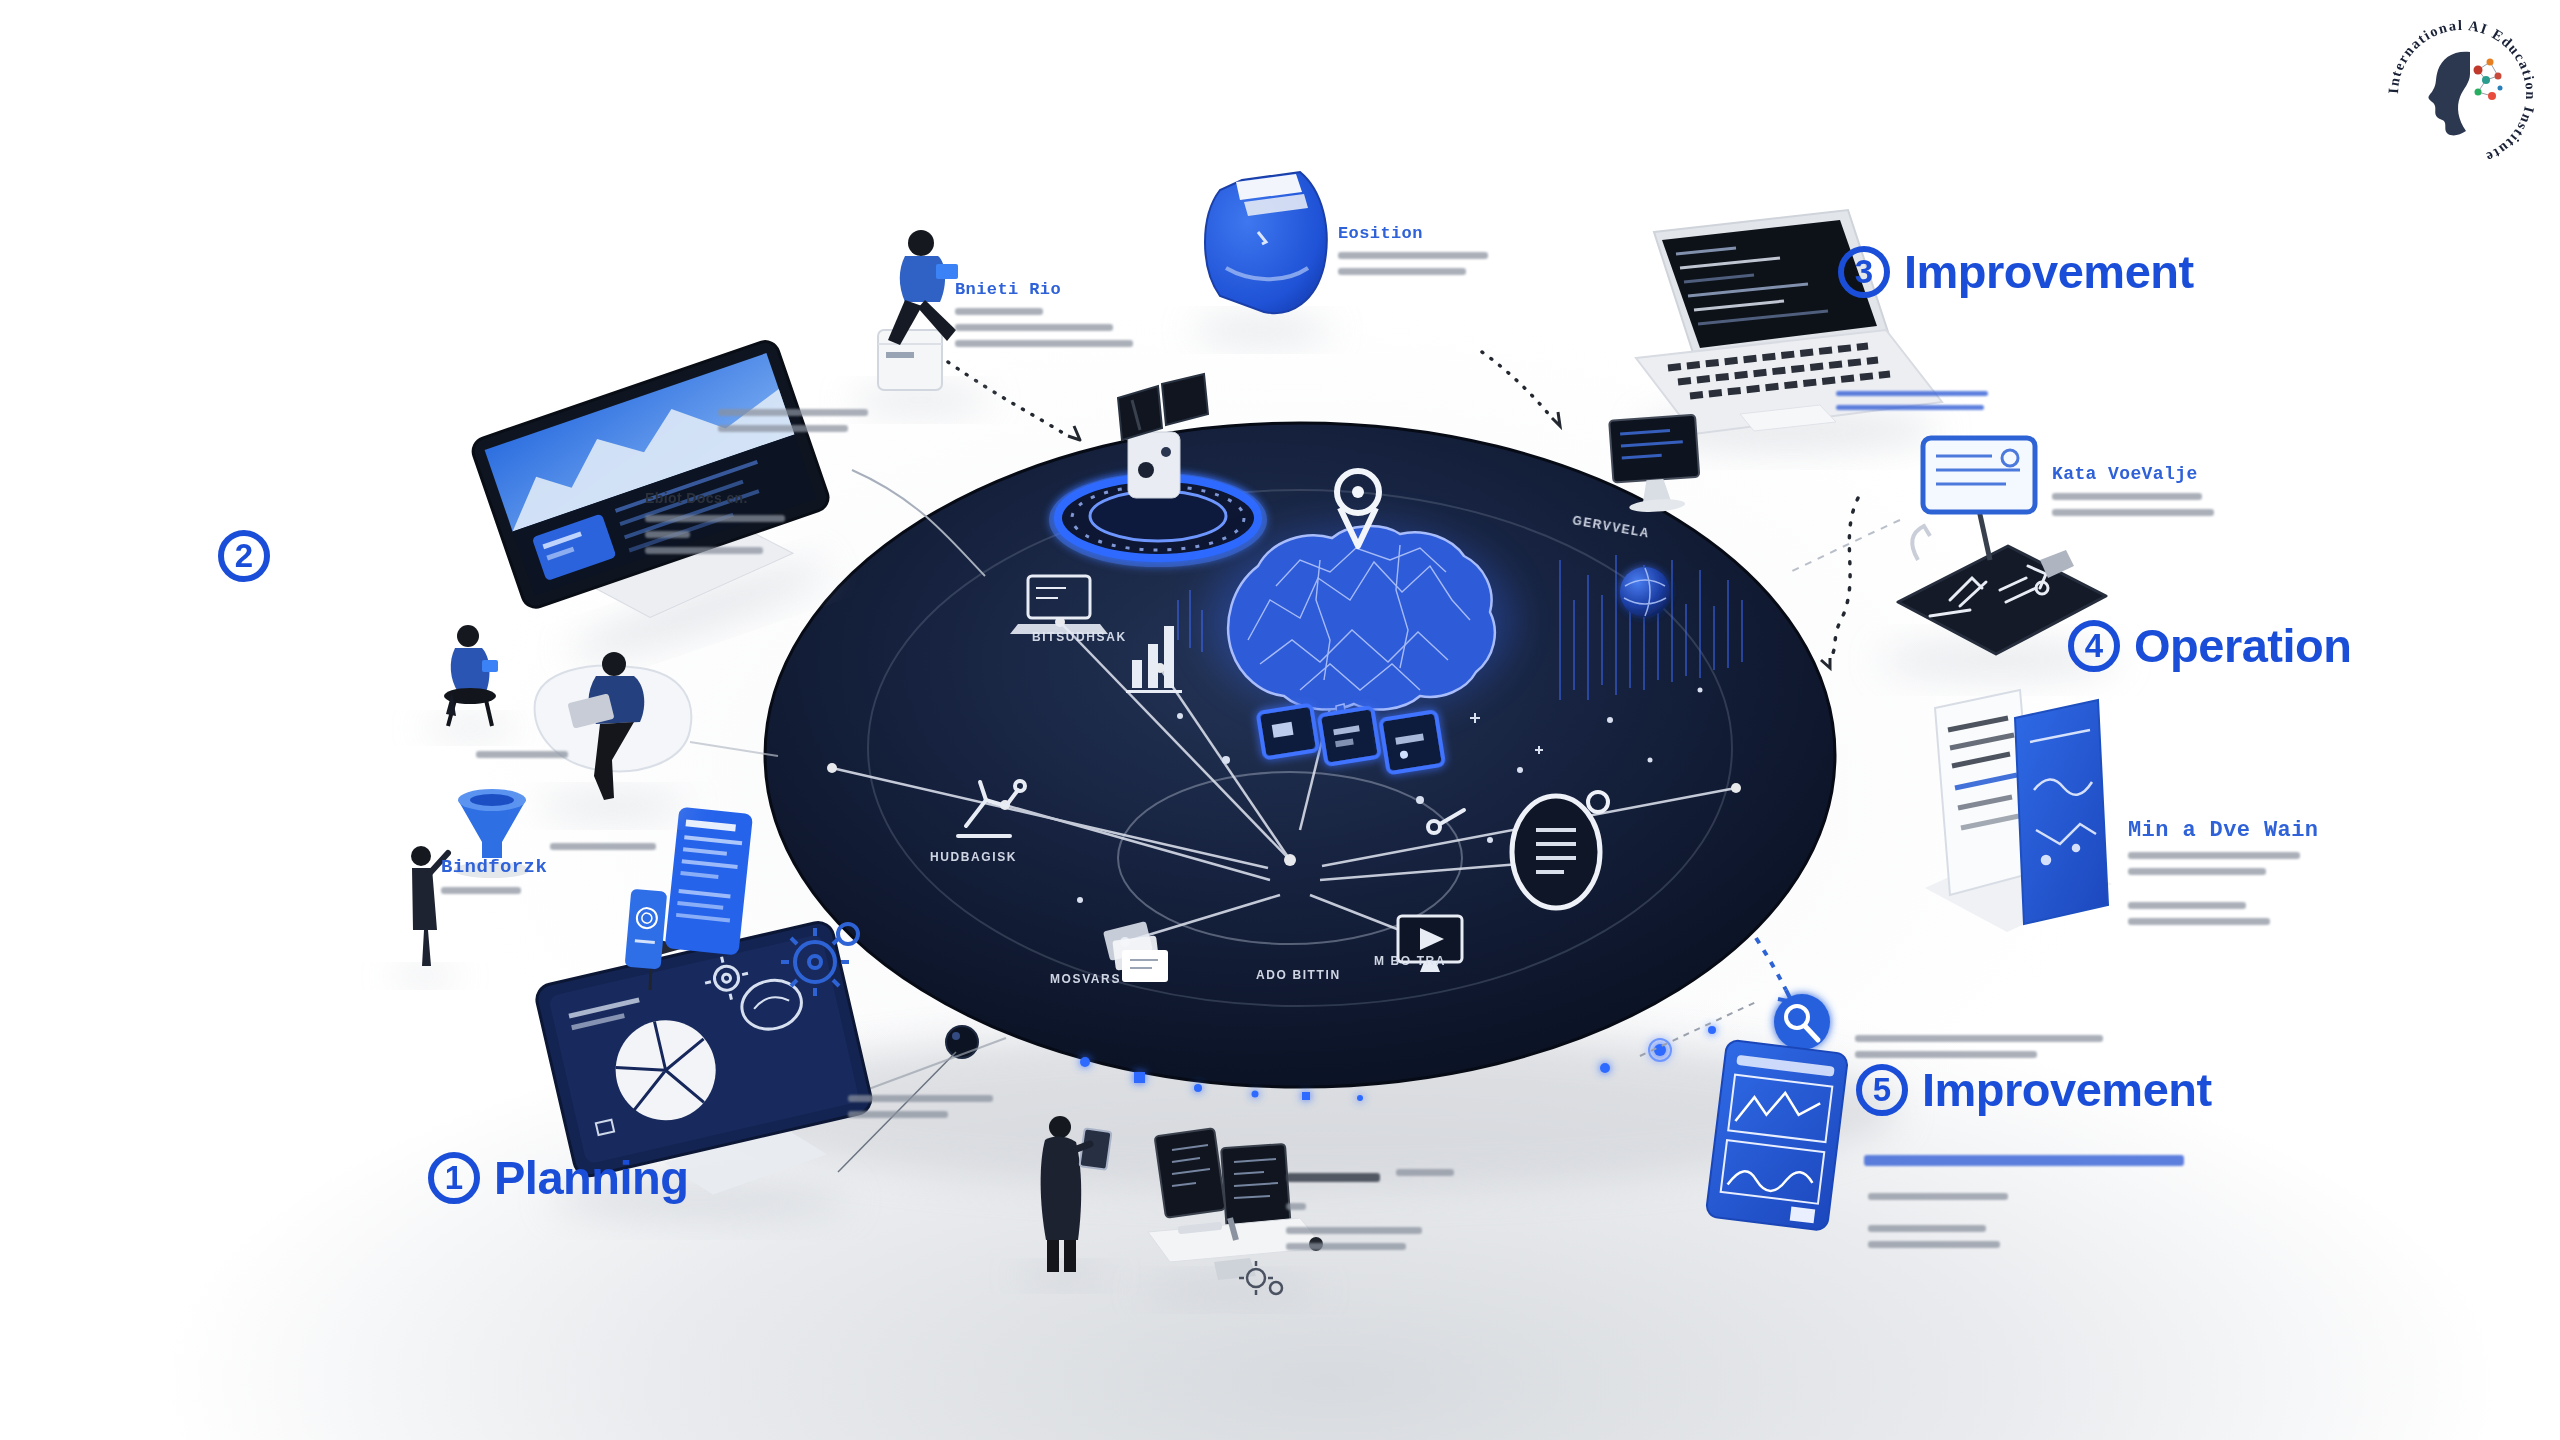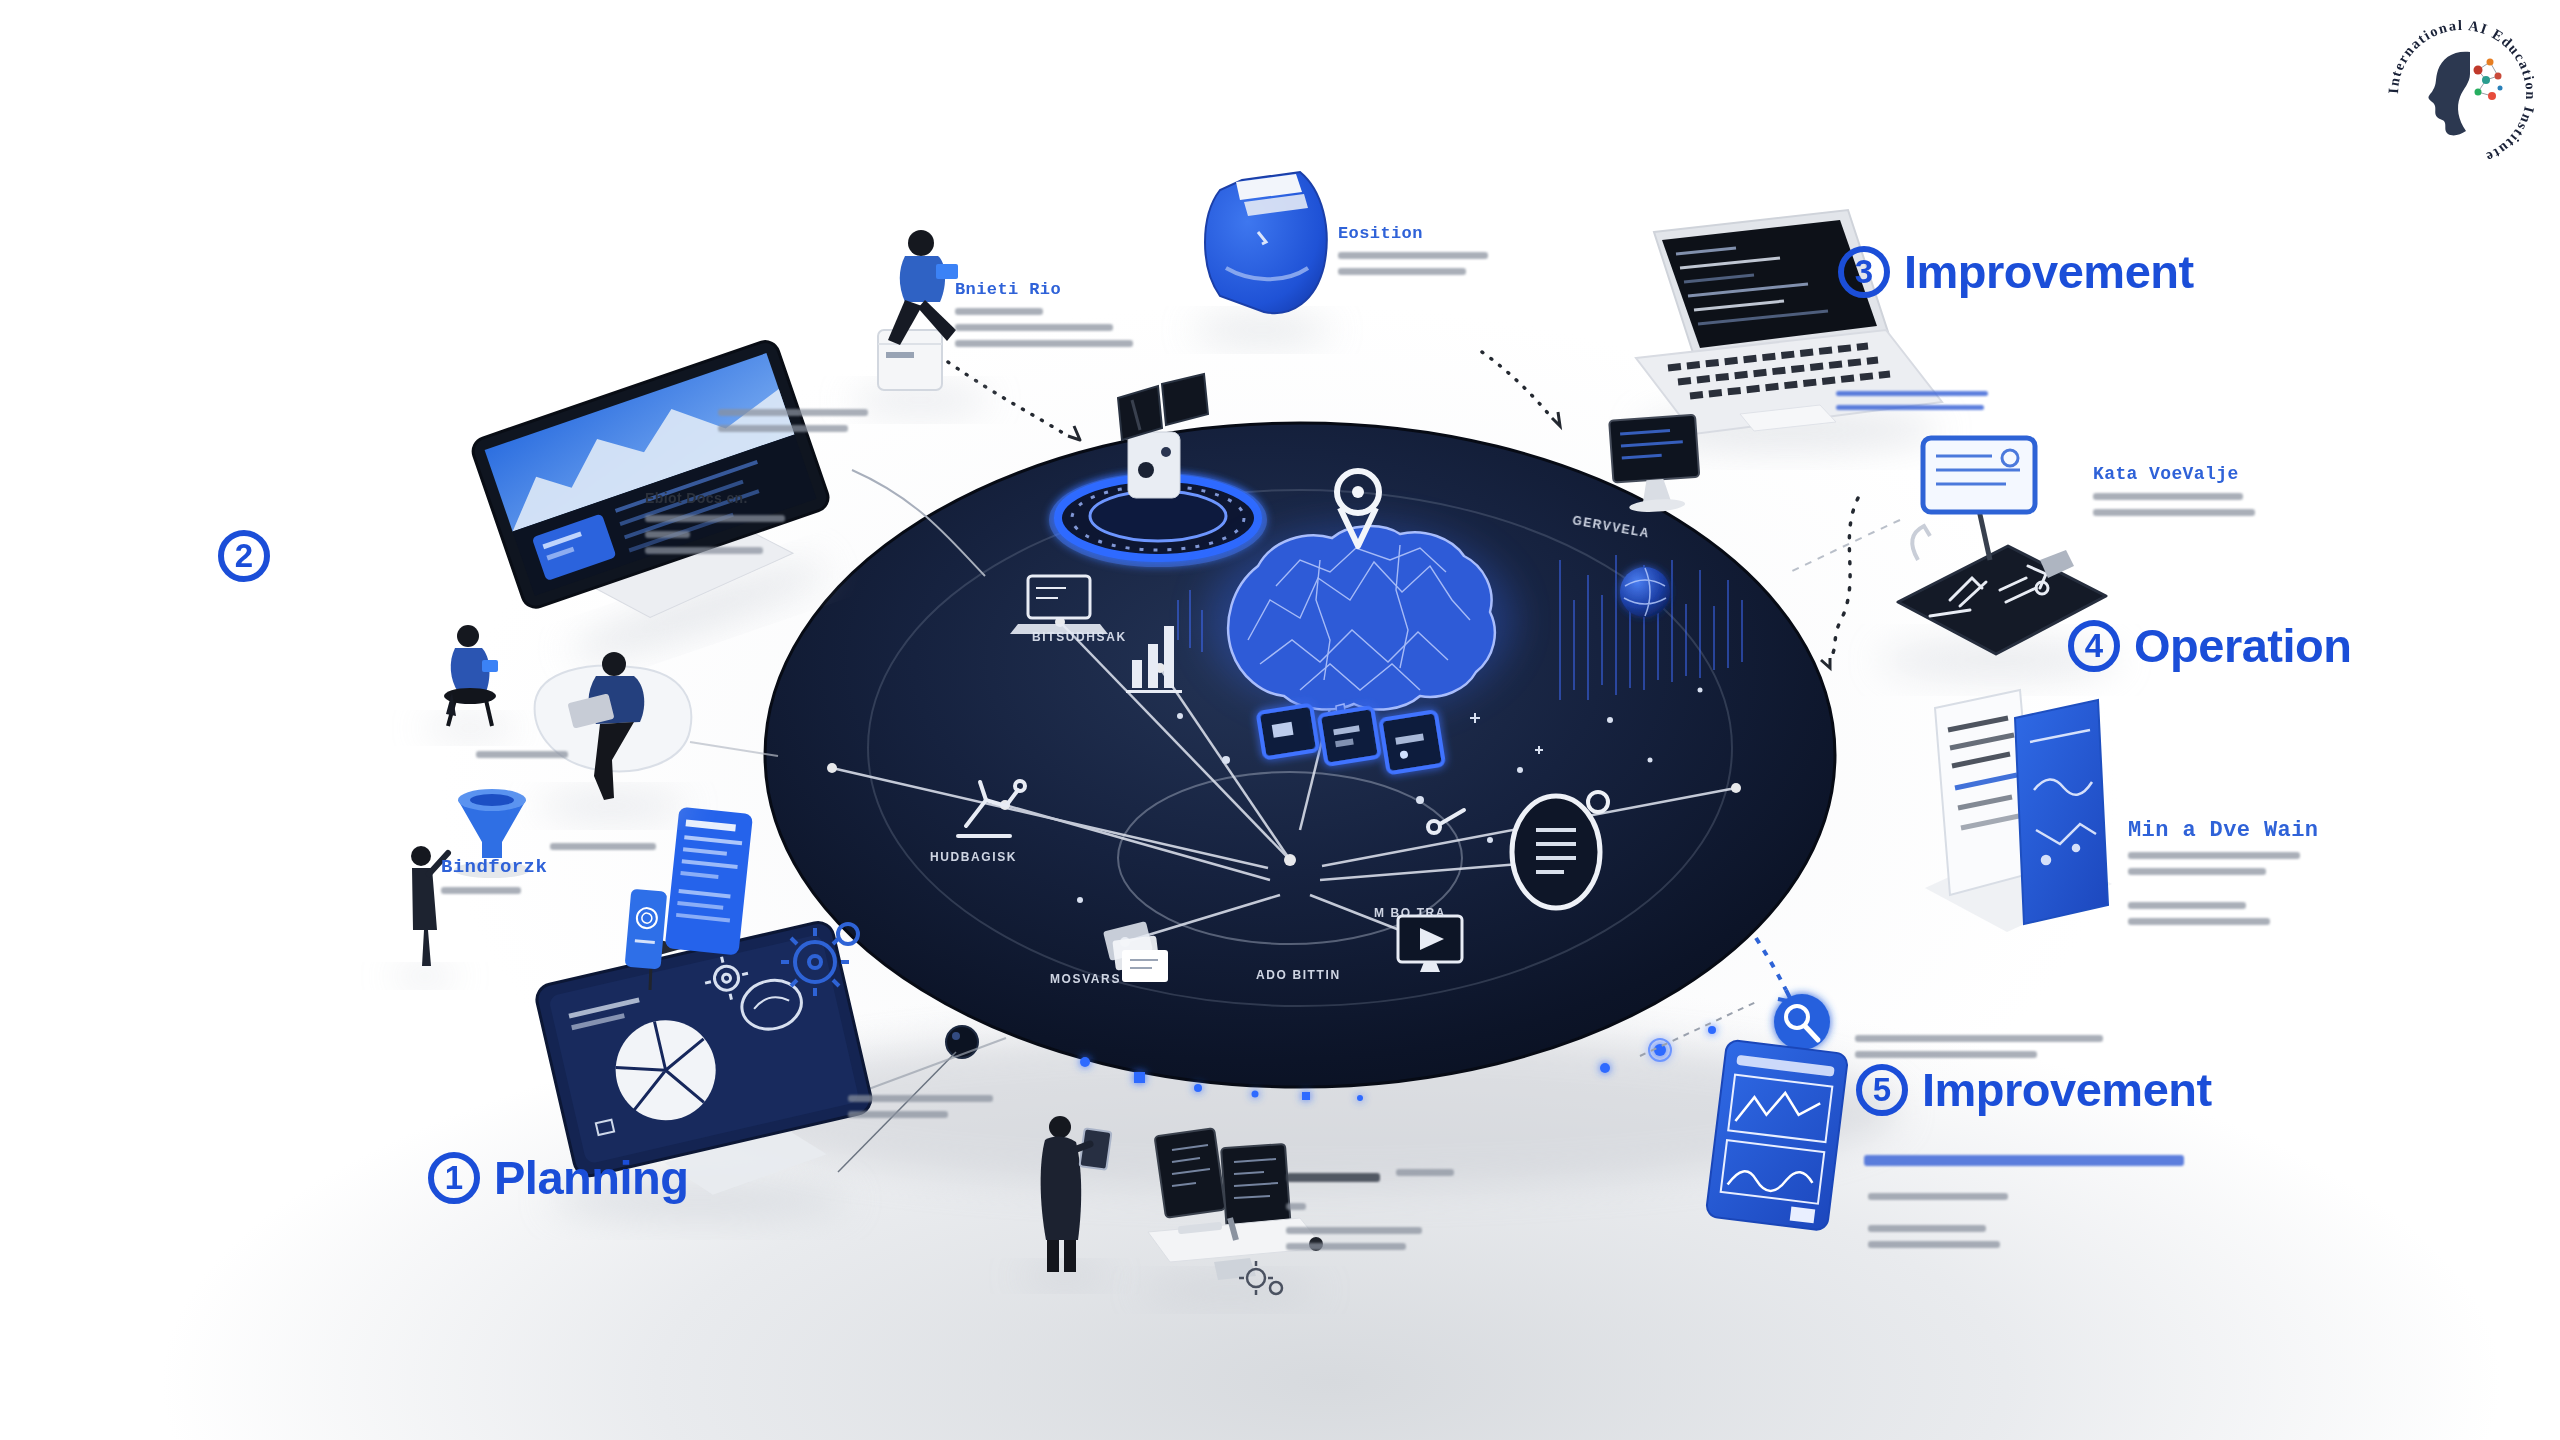--- a/index.html
+++ b/index.html
@@ -572,21 +572,21 @@
       </div>
       <div class="ann" style="left: 1338px; top: 224px;">
         <span class="ann-title blue" style="font-size: 17px;">Eosition</span>
         <div class="ann-line" style="width: 150px; height: 7px; margin-top: 9px;"></div>
         <div class="ann-line" style="width: 128px; height: 7px; margin-top: 9px;"></div>
       </div>
       <div class="ann" style="left: 1836px; top: 382px;">
         <div class="ann-line blue" style="width: 152px; height: 5px; margin-top: 9px;"></div>
         <div class="ann-line blue" style="width: 148px; height: 5px; margin-top: 9px;"></div>
       </div>
-      <div class="ann" style="left: 2052px; top: 464px; margin-left: 41px;">
+      <div class="ann" style="left: 2052px; top: 464px;">
         <span class="ann-title blue" style="font-size: 18px;">Kata VoeValje</span>
         <div class="ann-line" style="width: 150px; height: 7px; margin-top: 9px;"></div>
         <div class="ann-line" style="width: 162px; height: 7px; margin-top: 9px;"></div>
       </div>
       <div class="ann" style="left: 2128px; top: 818px;">
         <span class="ann-title blue" style="font-size: 22px;">Min a Dve Wain</span>
         <div class="ann-line" style="width: 172px; height: 7px; margin-top: 9px;"></div>
         <div class="ann-line" style="width: 138px; height: 7px; margin-top: 9px;"></div>
         <div class="ann-line" style="width: 118px; height: 7px; margin-top: 27px;"></div>
         <div class="ann-line" style="width: 142px; height: 7px; margin-top: 9px;"></div>
@@ -629,17 +629,17 @@
       <div class="ann" style="left: 441px; top: 856px;">
         <span class="ann-title blue" style="font-size: 19px; text-align: center;">Bindforzk</span>
         <div class="ann-line" style="width: 80px; height: 7px; margin-top: 9px;"></div>
       </div>
     </div>
   <div id="captions">
       <span class="disc-caption" style="left: 930px; top: 850px;">HUDBAGISK</span>
       <span class="disc-caption" style="left: 1024px; top: 630px; margin-left: 8px;">BITSUDHSAK</span>
       <span class="disc-caption" style="left: 1050px; top: 972px;">MOSVARS</span>
       <span class="disc-caption" style="left: 1256px; top: 968px;">ADO BITTIN</span>
-      <span class="disc-caption" style="left: 1374px; top: 906px;">M BO TRA</span>
+      <span class="disc-caption" style="left: 1374px; top: 954px;">M BO TRA</span>
       <span class="disc-caption" style="left: 1572px; top: 520px; transform: rotate(10deg);">GERVVELA</span>
     </div>
 
 </div>
 
 </body></html>

